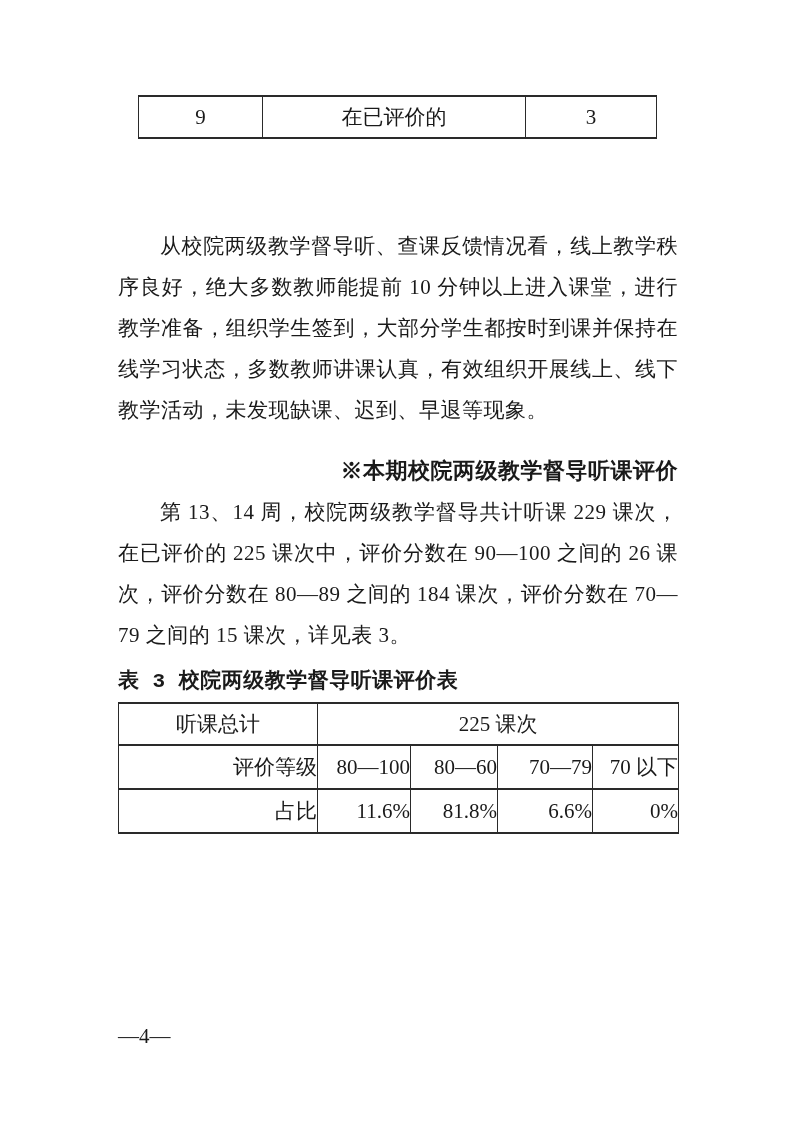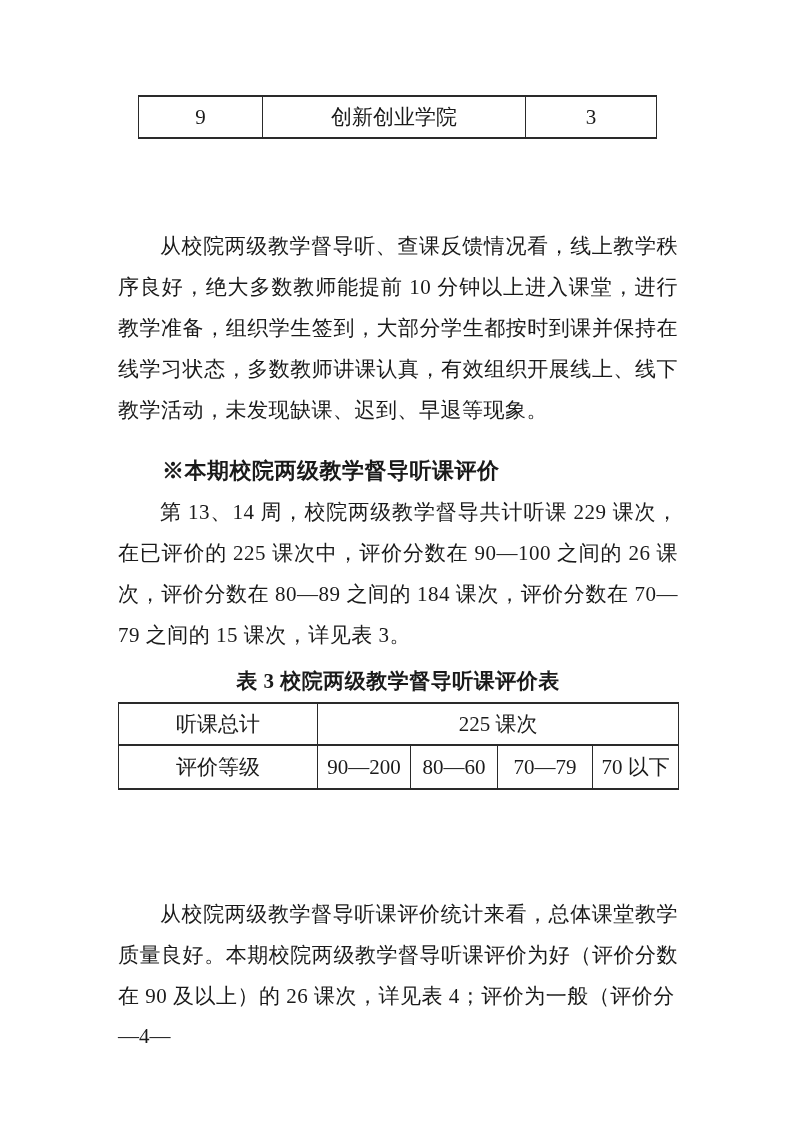--- a/index.html
+++ b/index.html
@@ -25,26 +25,27 @@
     line-height: 41px;
     text-align: justify;
     text-justify: inter-character;
     letter-spacing: 0.5px;
   }
   .para { text-indent: 2em; }
   .heading {
     font-weight: bold;
     font-size: 22px;
     text-indent: 2em;
-    text-align: left;
+    text-align: right;
   }
   .caption {
     font-weight: bold;
-    text-align: center;
+    text-align: left;
     text-indent: 0;
+    font-family: Liberation Mono, monospace;
   }
   table {
     border-collapse: collapse;
     table-layout: fixed;
     position: absolute;
   }
   td {
     border-left: 1px solid #2a2a2a;
     border-right: 1px solid #2a2a2a;
     border-top: 2px solid #2a2a2a;
@@ -62,21 +63,21 @@
     width: 518px;
   }
   .table1 td { height: 40px; }
   .table3 {
     left: 118px;
     top: 702px;
     width: 560px;
     border-radius: 25px;
   }
   .table3 tr.r1 td { height: 40px; }
-  .table3 tr.r2 td, .table3 tr.r3 td, .table3 tr.r4 td { height: 42px; }
+  .table3 tr.r2 td, .table3 tr.r3 td, .table3 tr.r4 td { height: 42px; text-align: right; }
   .page-number {
     position: absolute;
     left: 118px;
     top: 1016px;
     font-size: 21px;
     line-height: 41px;
   }
 </style>
 </head>
 <body>
@@ -85,21 +86,21 @@
 
   <table class="table1">
     <colgroup>
       <col style="width:124px">
       <col style="width:263px">
       <col style="width:131px">
     </colgroup>
     <tbody>
       <tr>
         <td>9</td>
-        <td>创新创业学院</td>
+        <td>在已评价的</td>
         <td>3</td>
       </tr>
     </tbody>
   </table>
 
   <div class="body-text para" style="top:226px;">从校院两级教学督导听、查课反馈情况看，线上教学秩序良好，绝大多数教师能提前 10 分钟以上进入课堂，进行教学准备，组织学生签到，大部分学生都按时到课并保持在线学习状态，多数教师讲课认真，有效组织开展线上、线下教学活动，未发现缺课、迟到、早退等现象。</div>
 
   <div class="body-text heading" style="top:450px;">※本期校院两级教学督导听课评价</div>
 
   <div class="body-text para" style="top:492px;">第 13、14 周，校院两级教学督导共计听课 229 课次，在已评价的 225 课次中，评价分数在 90—100 之间的 26 课次，评价分数在 80—89 之间的 184 课次，评价分数在 70—79 之间的 15 课次，详见表 3。</div>
@@ -114,25 +115,31 @@
       <col style="width:95px">
       <col style="width:86px">
     </colgroup>
     <tbody>
       <tr class="r1">
         <td>听课总计</td>
         <td colspan="4">225 课次</td>
       </tr>
       <tr class="r2">
         <td>评价等级</td>
-        <td>90—200</td>
+        <td>80—100</td>
         <td>80—60</td>
         <td>70—79</td>
         <td>70 以下</td>
       </tr>
+      <tr class="r4">
+        <td>占比</td>
+        <td>11.6%</td>
+        <td>81.8%</td>
+        <td>6.6%</td>
+        <td>0%</td>
+      </tr>
     </tbody>
   </table>
 
-  <div class="body-text para" style="top:894px;">从校院两级教学督导听课评价统计来看，总体课堂教学质量良好。本期校院两级教学督导听课评价为好（评价分数在 90 及以上）的 26 课次，详见表 4；评价为一般（评价分</div>
 
   <div class="page-number">—4—</div>
 
 </div>
 
 </body></html>

